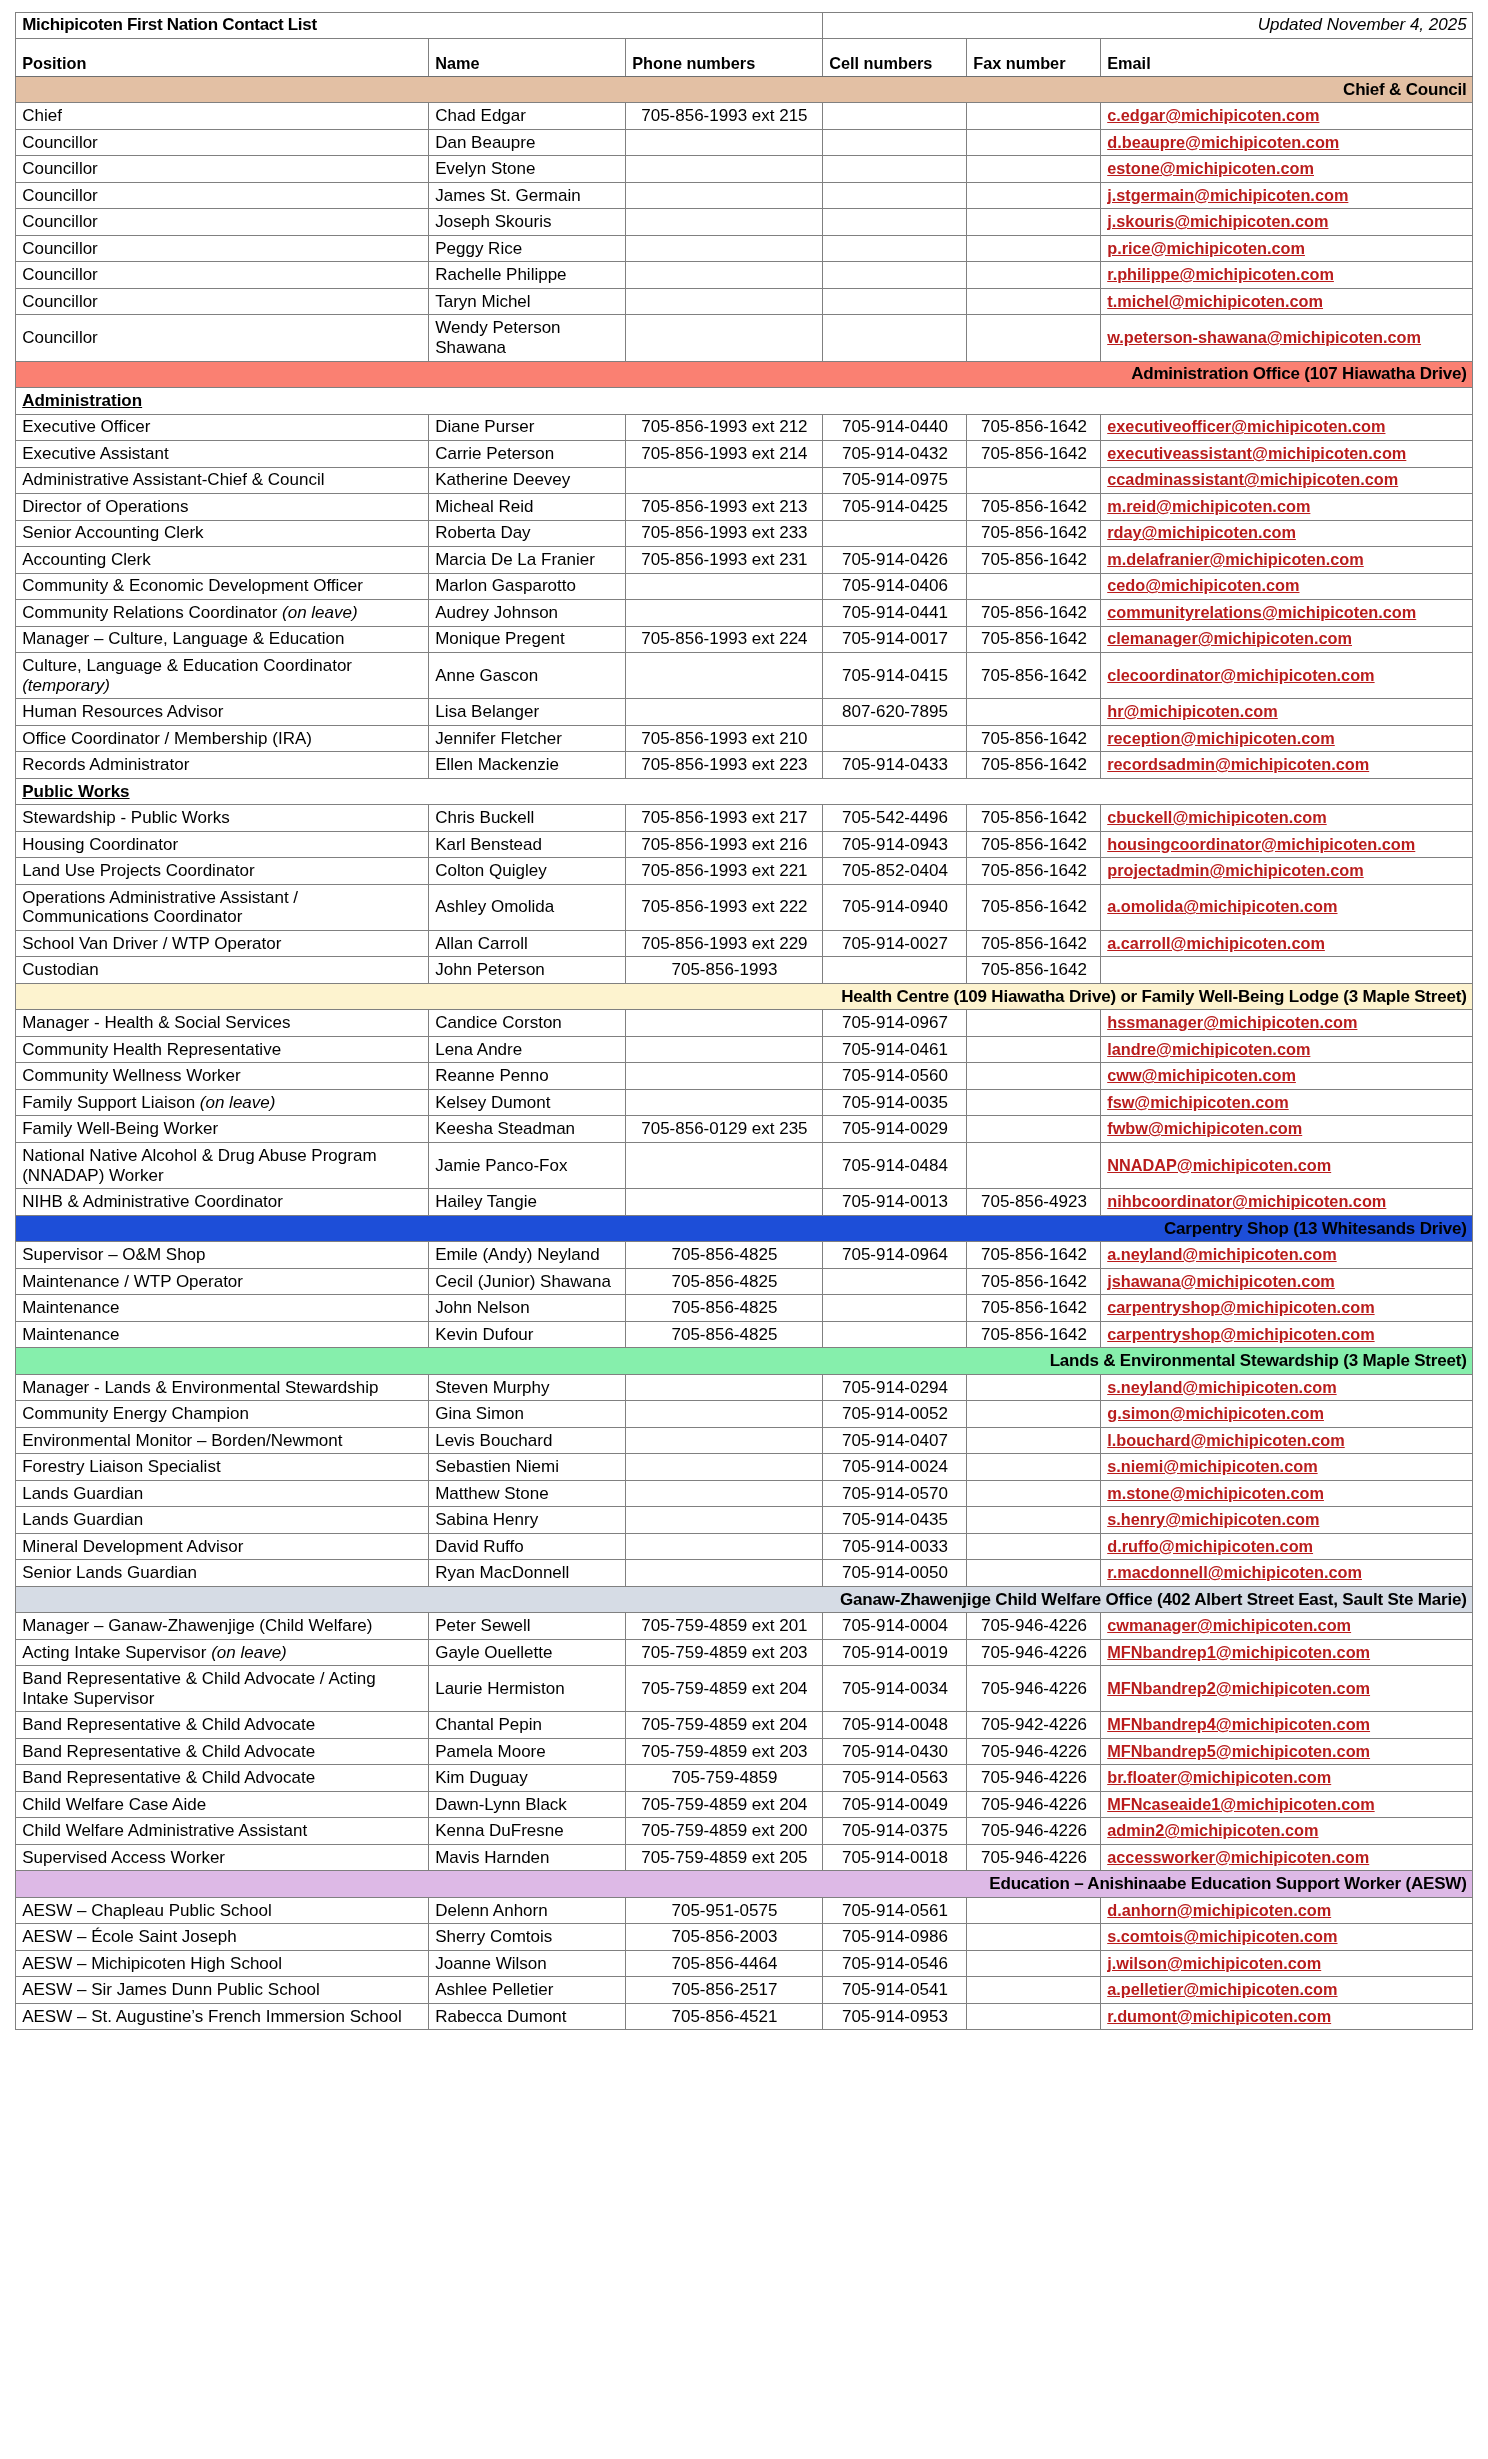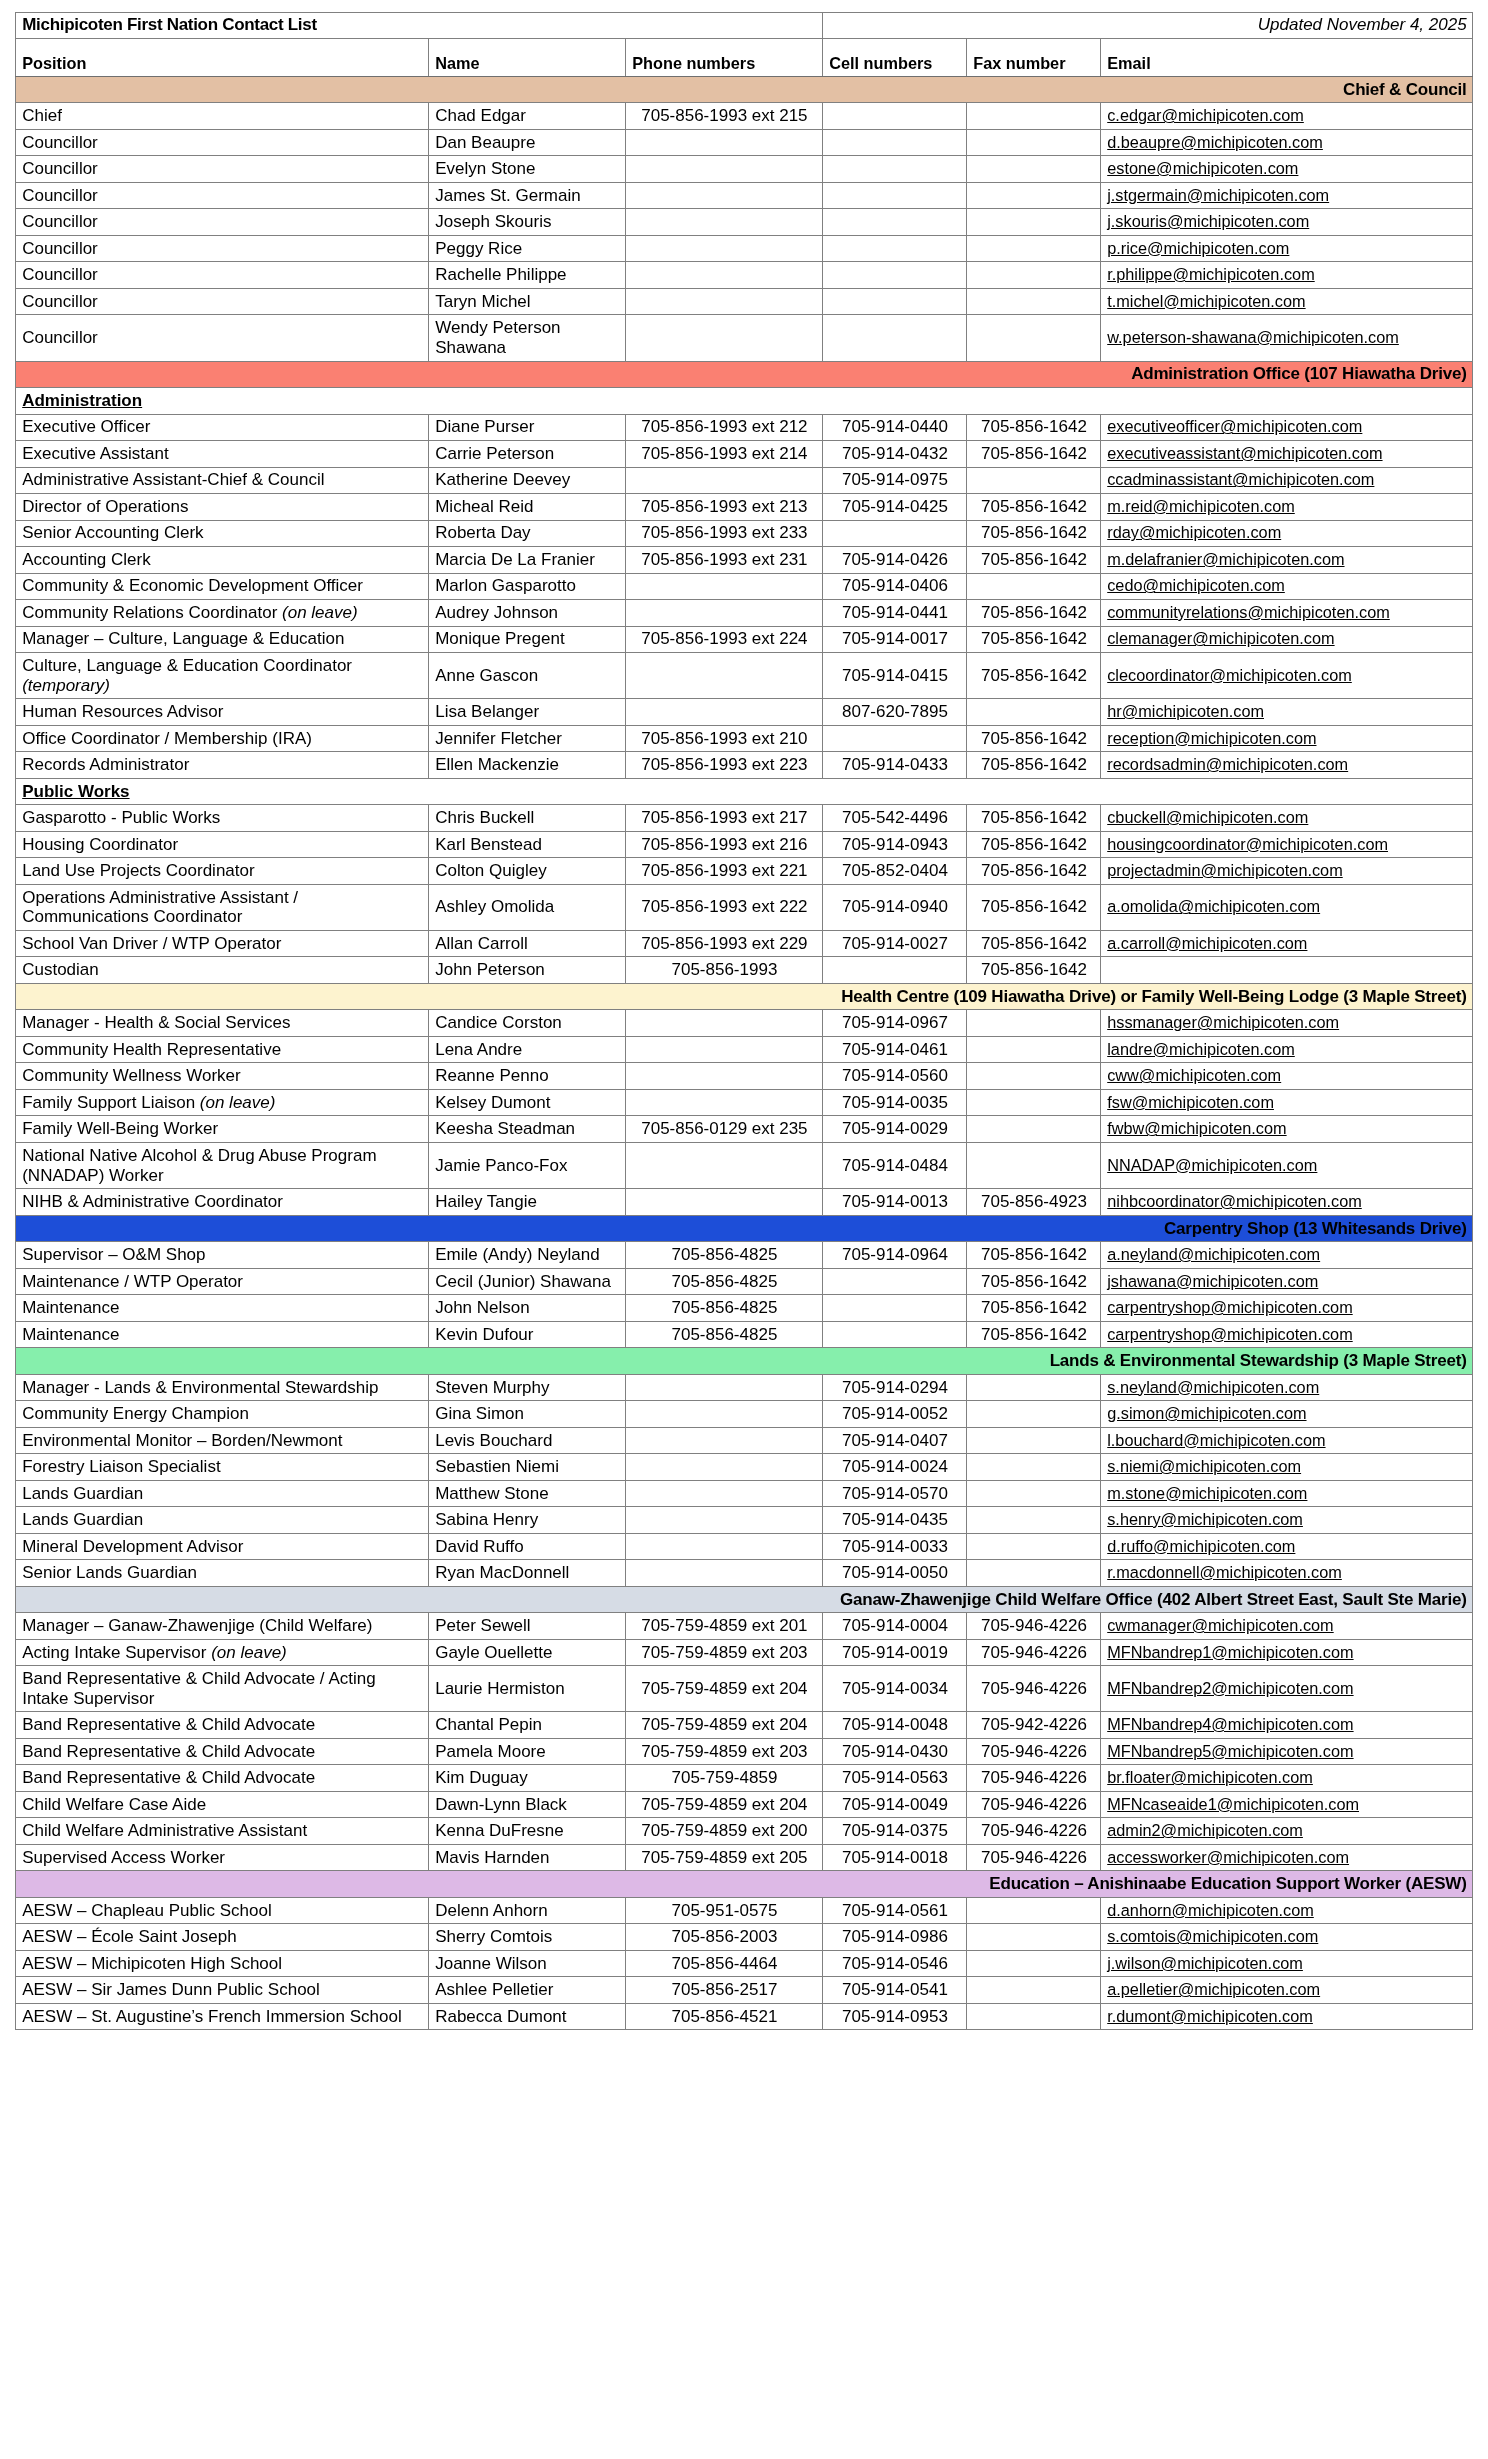--- a/index.html
+++ b/index.html
@@ -86,24 +86,25 @@
   }
 
   td.pos   { text-align: left; }
   td.name  { text-align: left; }
   td.phone { text-align: center; }
   td.cell  { text-align: center; }
   td.fax   { text-align: center; }
   td.email { text-align: left; }
 
   .email a, .email span.mail {
-    color: #000000;
+    color: #b91c1c;
     text-decoration: underline;
     font-size: 16.3px;
     white-space: nowrap;
+    font-weight: bold;
   }
   .ital { font-style: italic; }
   .tight td { padding-top: 1px; padding-bottom: 1px; font-size: 16.3px; }
 </style>
 </head>
 <body>
 
 <table class="contact-table">
   <colgroup>
     <col class="c-pos">
@@ -308,21 +309,21 @@
         <td class="name">Ellen Mackenzie</td>
         <td class="phone">705-856-1993 ext 223</td>
         <td class="cell">705-914-0433</td>
         <td class="fax">705-856-1642</td>
         <td class="email"><a class="mail" href="mailto:recordsadmin@michipicoten.com">recordsadmin@michipicoten.com</a></td>
       </tr>
       <tr>
         <td class="subsection" colspan="6">Public Works</td>
       </tr>
       <tr>
-        <td class="pos">Gasparotto - Public Works</td>
+        <td class="pos">Stewardship - Public Works</td>
         <td class="name">Chris Buckell</td>
         <td class="phone">705-856-1993 ext 217</td>
         <td class="cell">705-542-4496</td>
         <td class="fax">705-856-1642</td>
         <td class="email"><a class="mail" href="mailto:cbuckell@michipicoten.com">cbuckell@michipicoten.com</a></td>
       </tr>
       <tr>
         <td class="pos">Housing Coordinator</td>
         <td class="name">Karl Benstead</td>
         <td class="phone">705-856-1993 ext 216</td>

